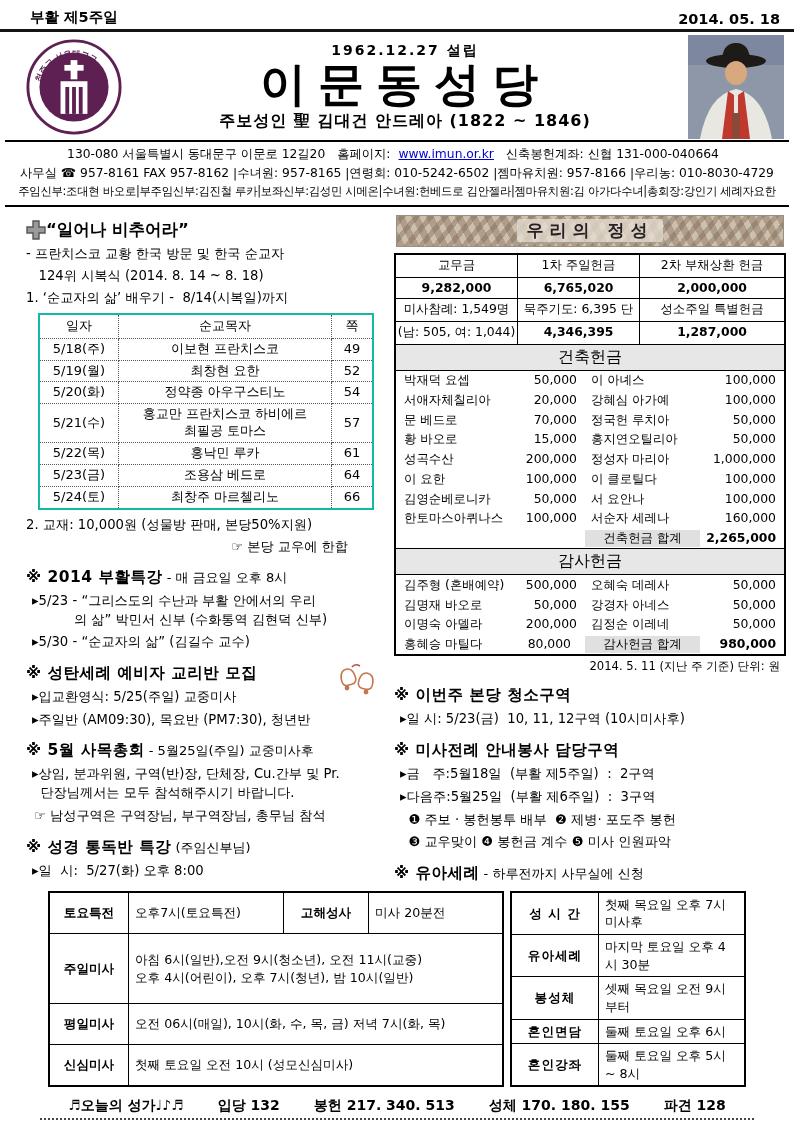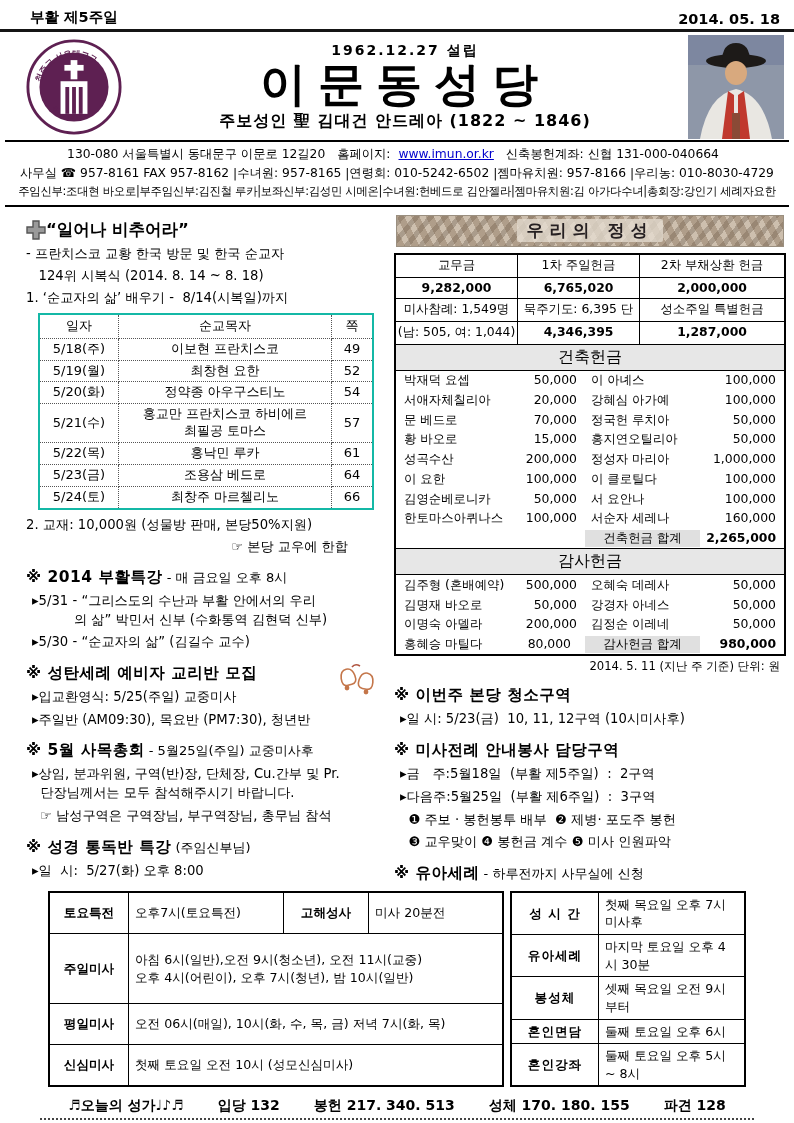--- a/index.html
+++ b/index.html
@@ -29,21 +29,21 @@
   .link{color:#0000cc;text-decoration:underline;}
   .sep{margin:0 8px;}
   
   .body-cols{display:flex;gap:12px;padding:8px 8px 0 26px;height:672px;overflow:hidden;}
   .col-left{width:356px;flex:0 0 356px;}
   .col-right{flex:1;}
   .sec{margin-top:11px;position:relative;}
   .sec-head{font-weight:bold;font-size:15.5px;letter-spacing:0.5px;}
   .sec-tail{font-weight:normal;font-size:13px;letter-spacing:0;}
   .item{font-size:13.2px;margin:4px 0 0 6px;white-space:pre;line-height:1.42;}
-  .finger{margin-left:14px;}
+  .finger{margin-left:8px;}
   
   .rise-title{font-weight:bold;font-size:16.5px;display:flex;align-items:center;}
   .rise-line{font-size:13.2px;margin-top:4px;white-space:pre;}
   .mtable{border-collapse:collapse;margin:6px 0 0 12px;width:336px;}
   .mtable th,.mtable td{border:1px dotted #555;text-align:center;padding:2px 3px;
     font-size:13px;font-weight:normal;white-space:pre-line;line-height:1.3;}
   .mtable{border:2px solid #14b8a6;}
   .mtable th{padding:3px;}
   
   .bells{position:absolute;right:4px;top:-2px;}
@@ -209,21 +209,21 @@
 
       <div class="rise-line" style="margin-top:6px;">2. 교재: 10,000원 (성물방 판매, 본당50%지원)</div>
       <div class="rise-line" style="text-align:right;margin-right:34px;">☞ 본당 교우에 한합</div>
     </div>
 
     <div class="sec">
       <div>
         <span class="sec-head">※ 2014 부활특강</span>
         <span class="sec-tail">-  매 금요일 오후 8시</span>
       </div>
-      <div class="item">▸5/31 - “그리스도의 수난과 부활 안에서의 우리
+      <div class="item">▸5/23 - “그리스도의 수난과 부활 안에서의 우리
           의 삶” 박민서 신부 (수화통역 김현덕 신부)</div>
       <div class="item">▸5/30 - “순교자의 삶” (김길수 교수)</div>
     </div>
 
     <div class="sec">
       <div class="bells">
         <svg width="46" height="38" viewBox="0 0 46 38">
           <g fill="none" stroke="#c4764a" stroke-width="1.6">
             <path d="M14,24 Q8,24 9,16 Q10,8 16,8 Q22,8 23,16 Q24,24 18,24 Z" transform="rotate(-14 16 16)"></path>
             <path d="M32,28 Q26,28 27,20 Q28,12 34,12 Q40,12 41,20 Q42,28 36,28 Z" transform="rotate(12 34 20)"></path>

